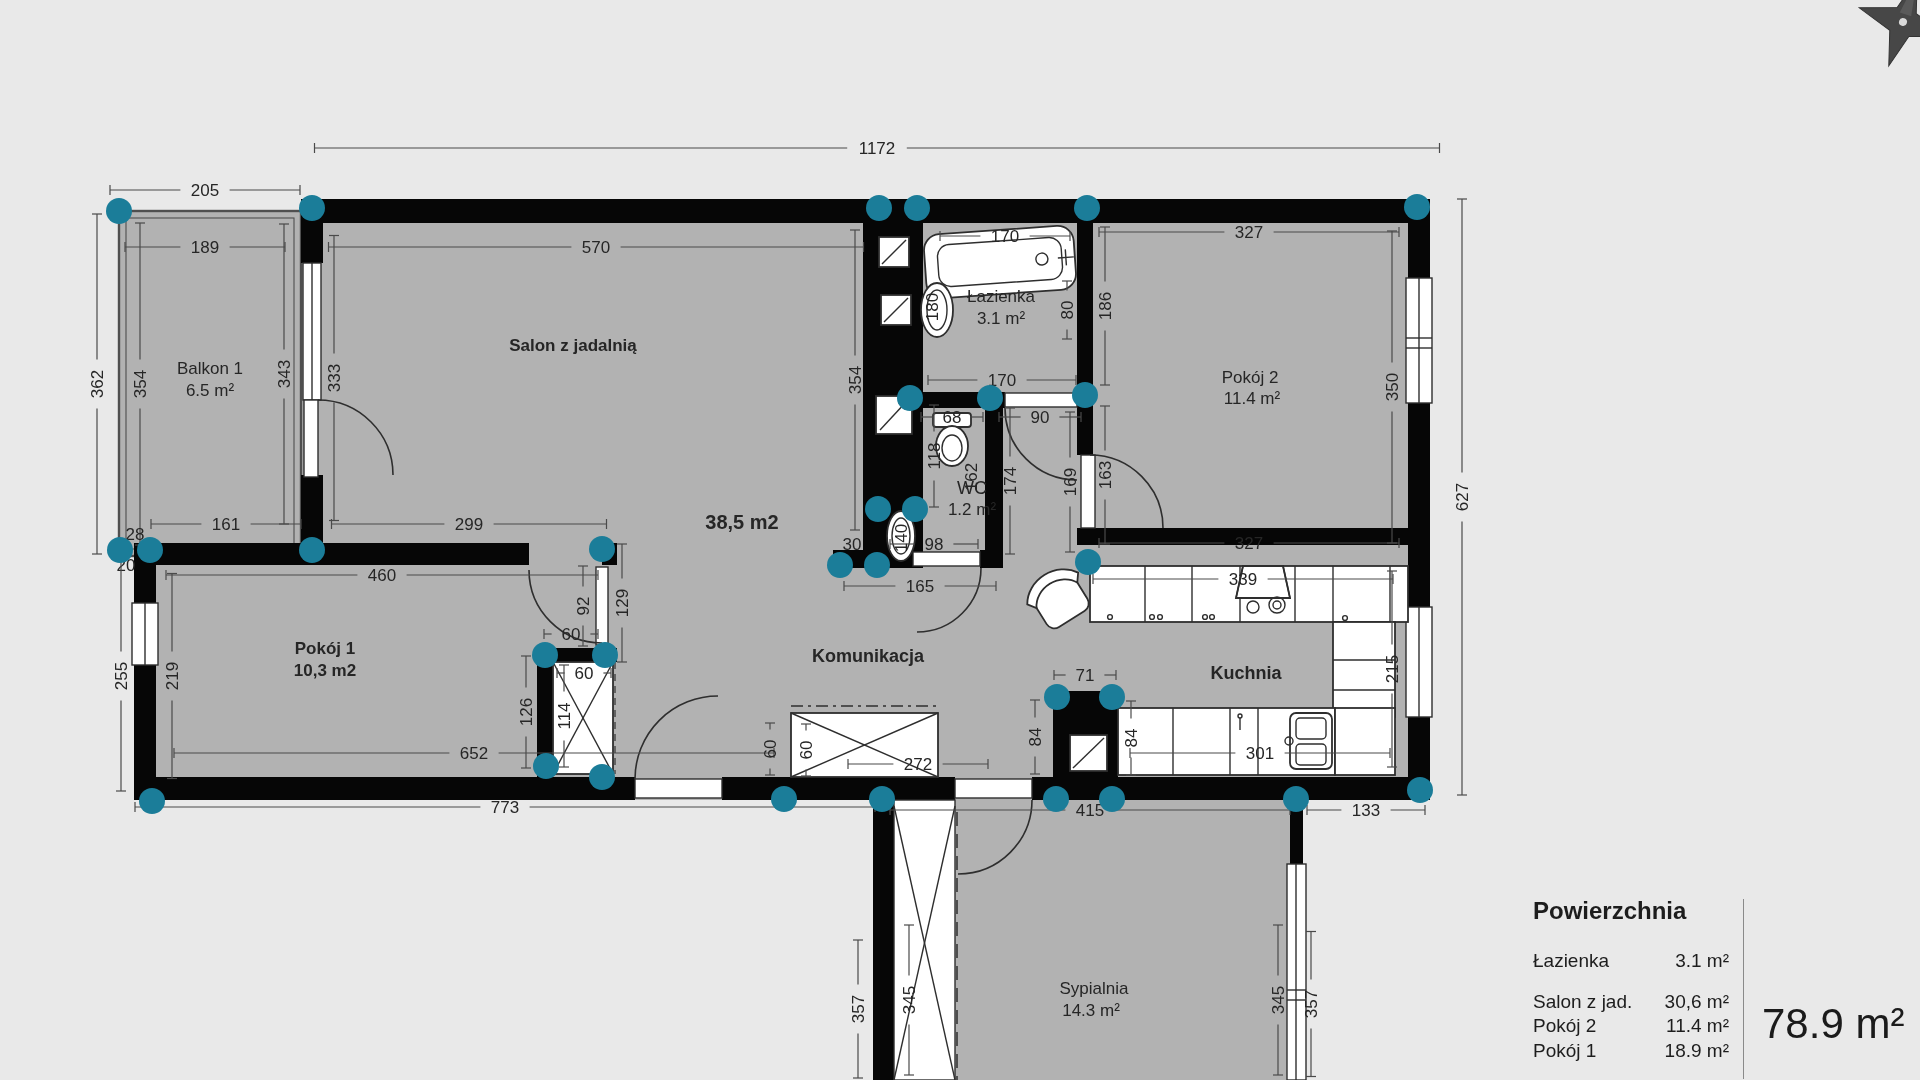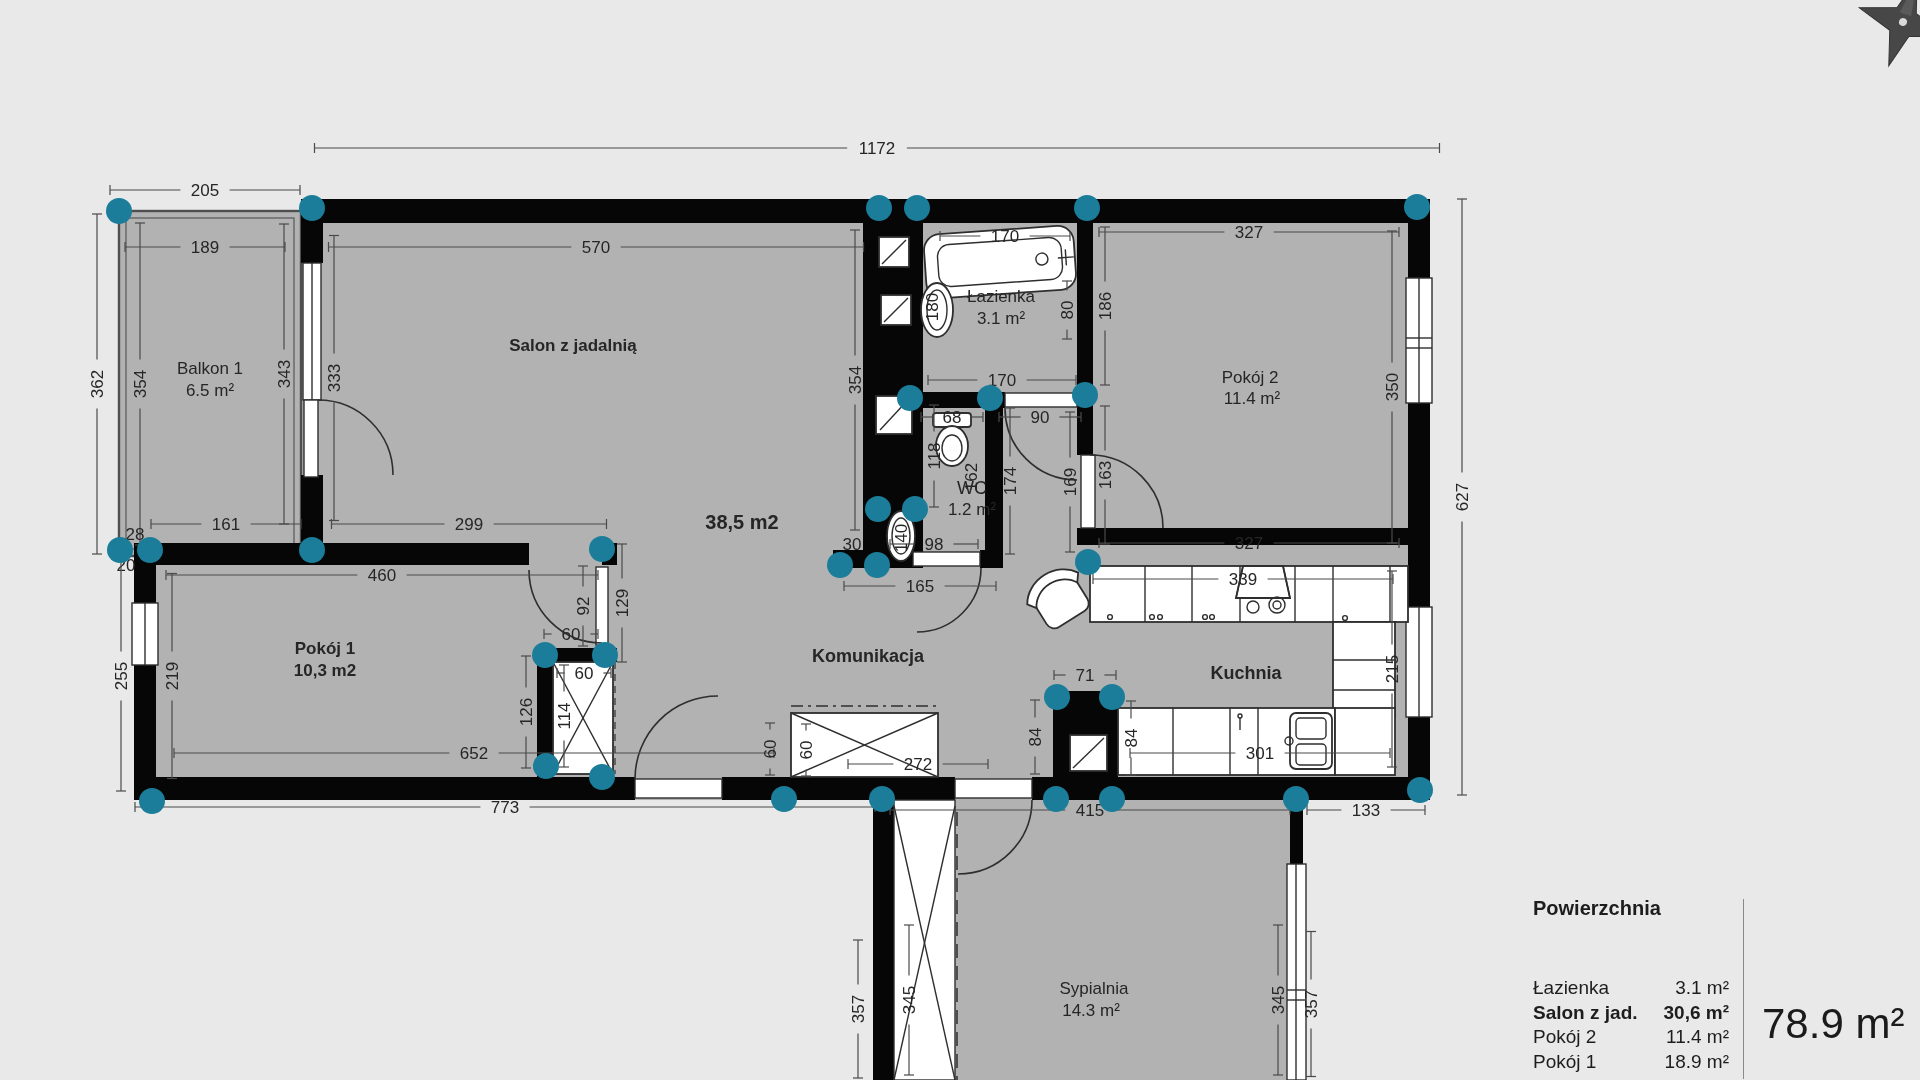--- a/index.html
+++ b/index.html
@@ -9,23 +9,23 @@
   .room{fill:#b2b2b2;}
   .wall{fill:#060606;}
   .thin{stroke:#4f4f4f;fill:none;}
   .win{fill:#ffffff;stroke:#2e2e2e;stroke-width:1.4;}
   .furn{fill:#ffffff;stroke:#2e2e2e;stroke-width:1.8;}
   .furnline{stroke:#2e2e2e;stroke-width:1.4;fill:none;}
   .arc{stroke:#2e2e2e;stroke-width:1.6;fill:none;}
   .dimline{stroke:#4a4a4a;stroke-width:1.2;}
   text{fill:#262626;}
   .legend{position:absolute;left:1533px;top:897px;width:196px;color:#1d1d1d;}
-  .legend .title{font-size:20px;font-weight:700;margin-bottom:56px;}
+  .legend .title{font-size:24px;font-weight:700;margin-bottom:24px;}
   .legend .row{display:flex;justify-content:space-between;font-size:19px;line-height:24.6px;}
-  .legend .row.b{font-weight:700;}
+  .legend .row.b{font-weight:400;margin-top:16px;}
   .legend-divider{position:absolute;left:1743px;top:899px;height:180px;width:0;
     border-left:1.6px solid #8a8a8a;}
   .total{position:absolute;left:1762px;top:1000px;font-size:42px;color:#1b1b1b;}
 </style>
 </head>
 <body>
 
 <div id="stage">
 <svg width="1920" height="1080" viewBox="0 0 1920 1080">
 

